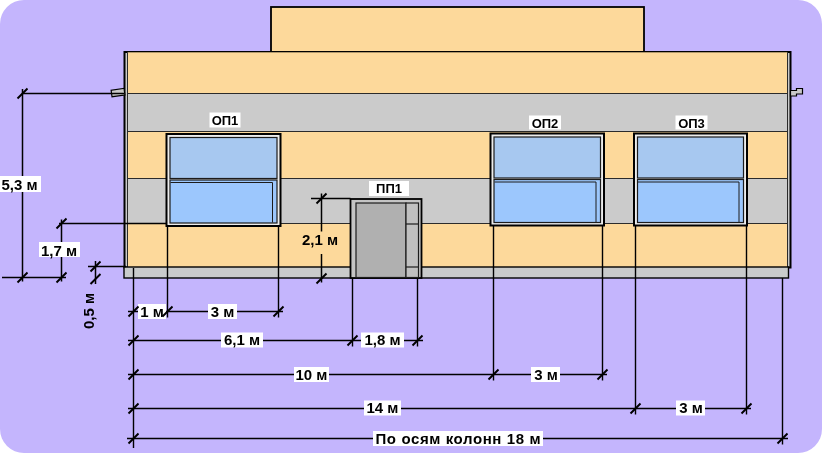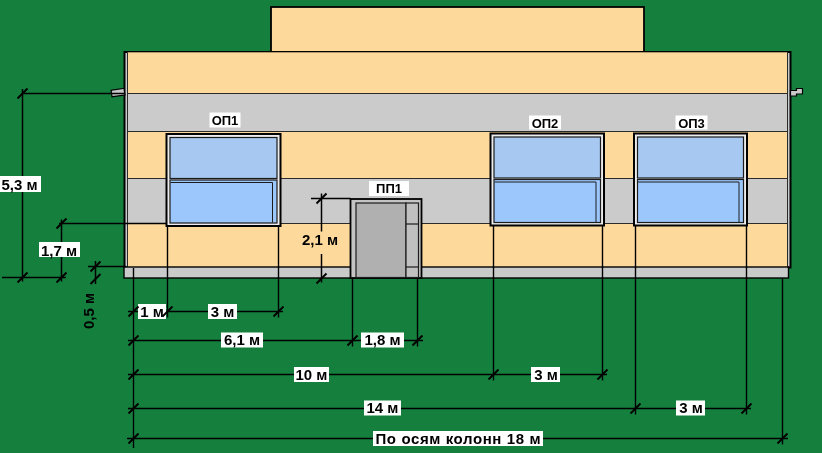--- a/index.html
+++ b/index.html
@@ -1,16 +1,16 @@
 <!DOCTYPE html>
 <html><head>
 <meta charset="utf-8">
 <style>
   html,body{margin:0;padding:0;background:#ffffff;}
-  #stage{position:relative;width:822px;height:453px;background:#15803d;overflow:hidden;}
+  #stage{position:relative;width:822px;height:453px;background:#c4b5fd;overflow:hidden;border-radius:24px;}
   svg{position:absolute;left:0;top:0;}
   text{font-family:"Liberation Sans",sans-serif;fill:#000000;}
   .dim{font-size:15px;font-weight:bold;}
   .lbl{font-size:13px;font-weight:bold;}
 </style>
 </head>
 <body>
 <div id="stage">
 <svg width="822" height="453" viewBox="0 0 822 453">
 

